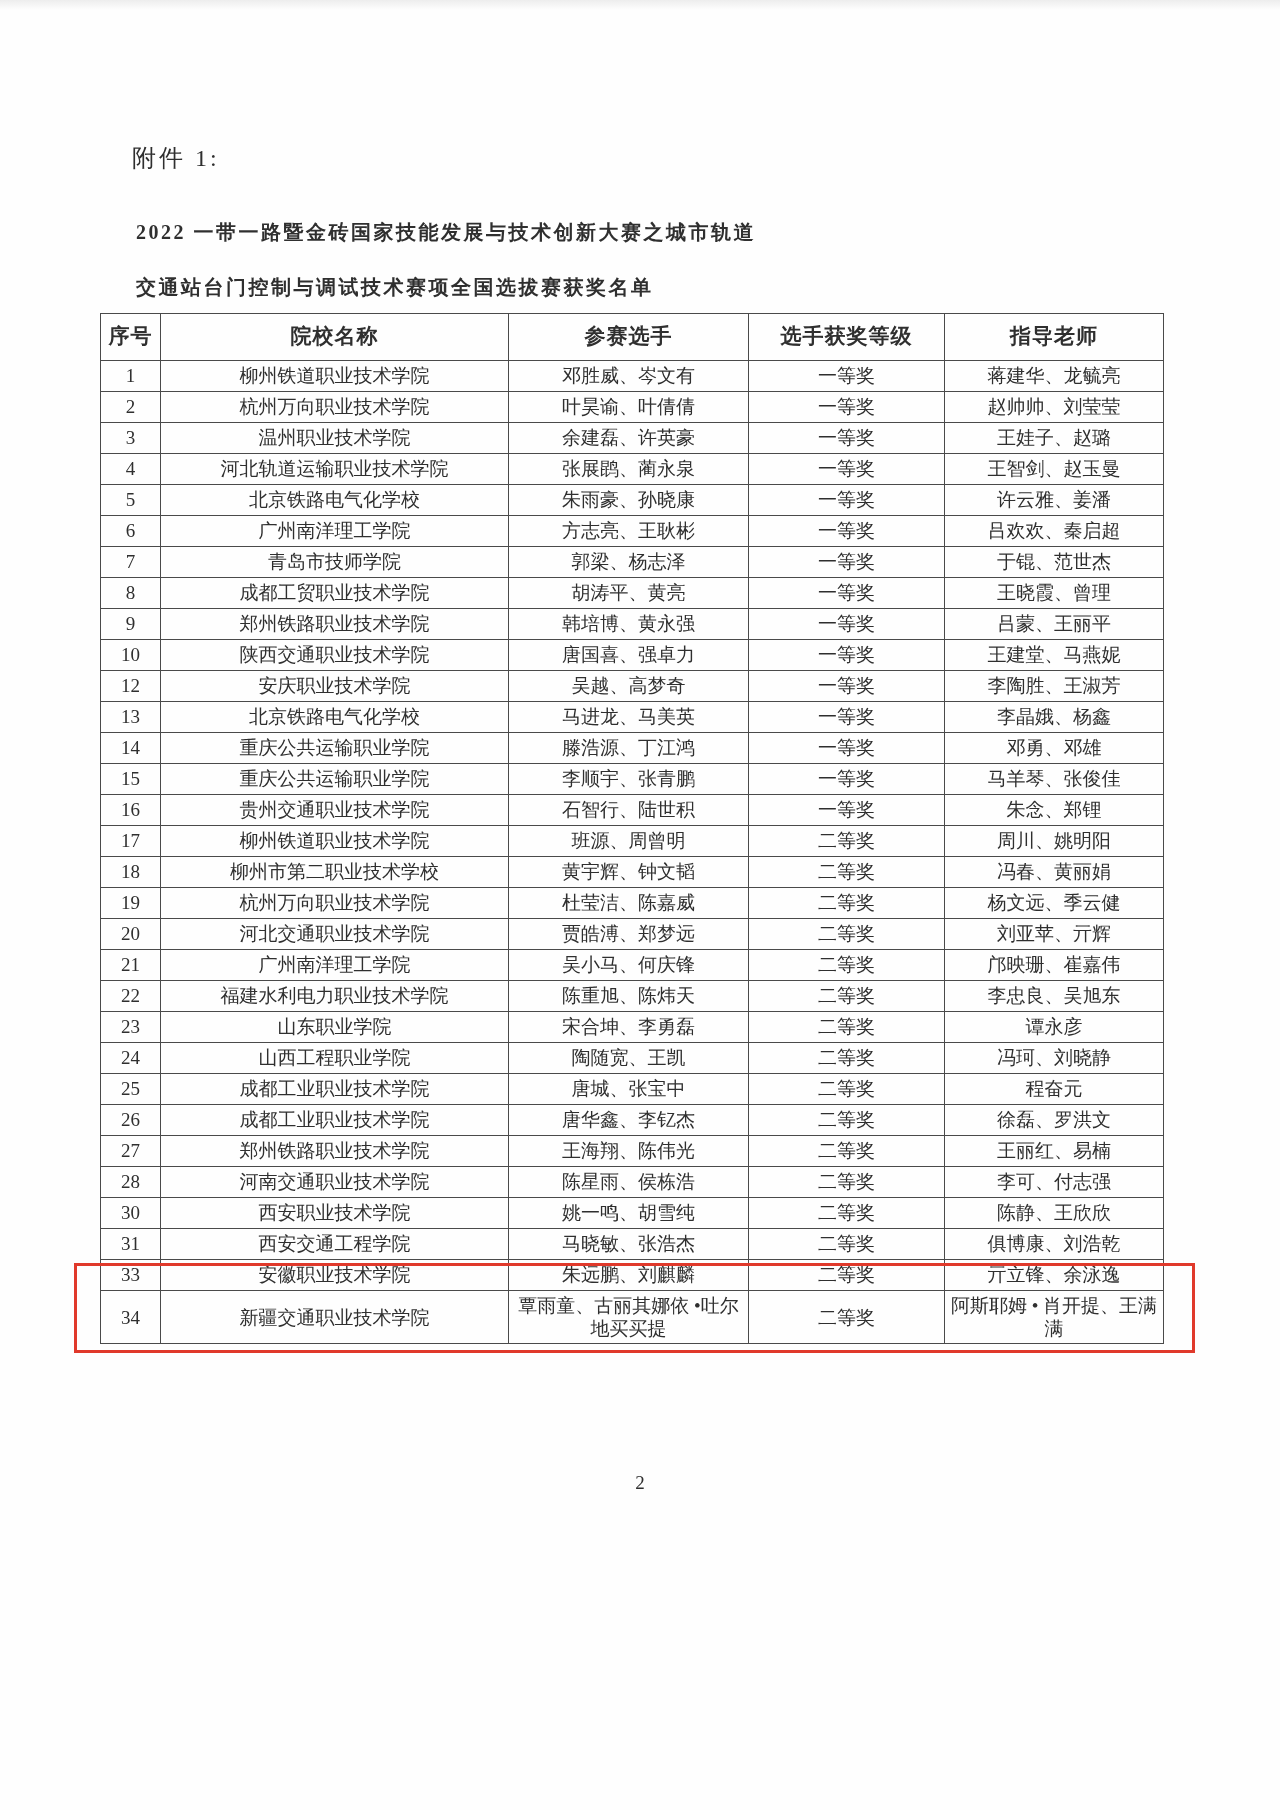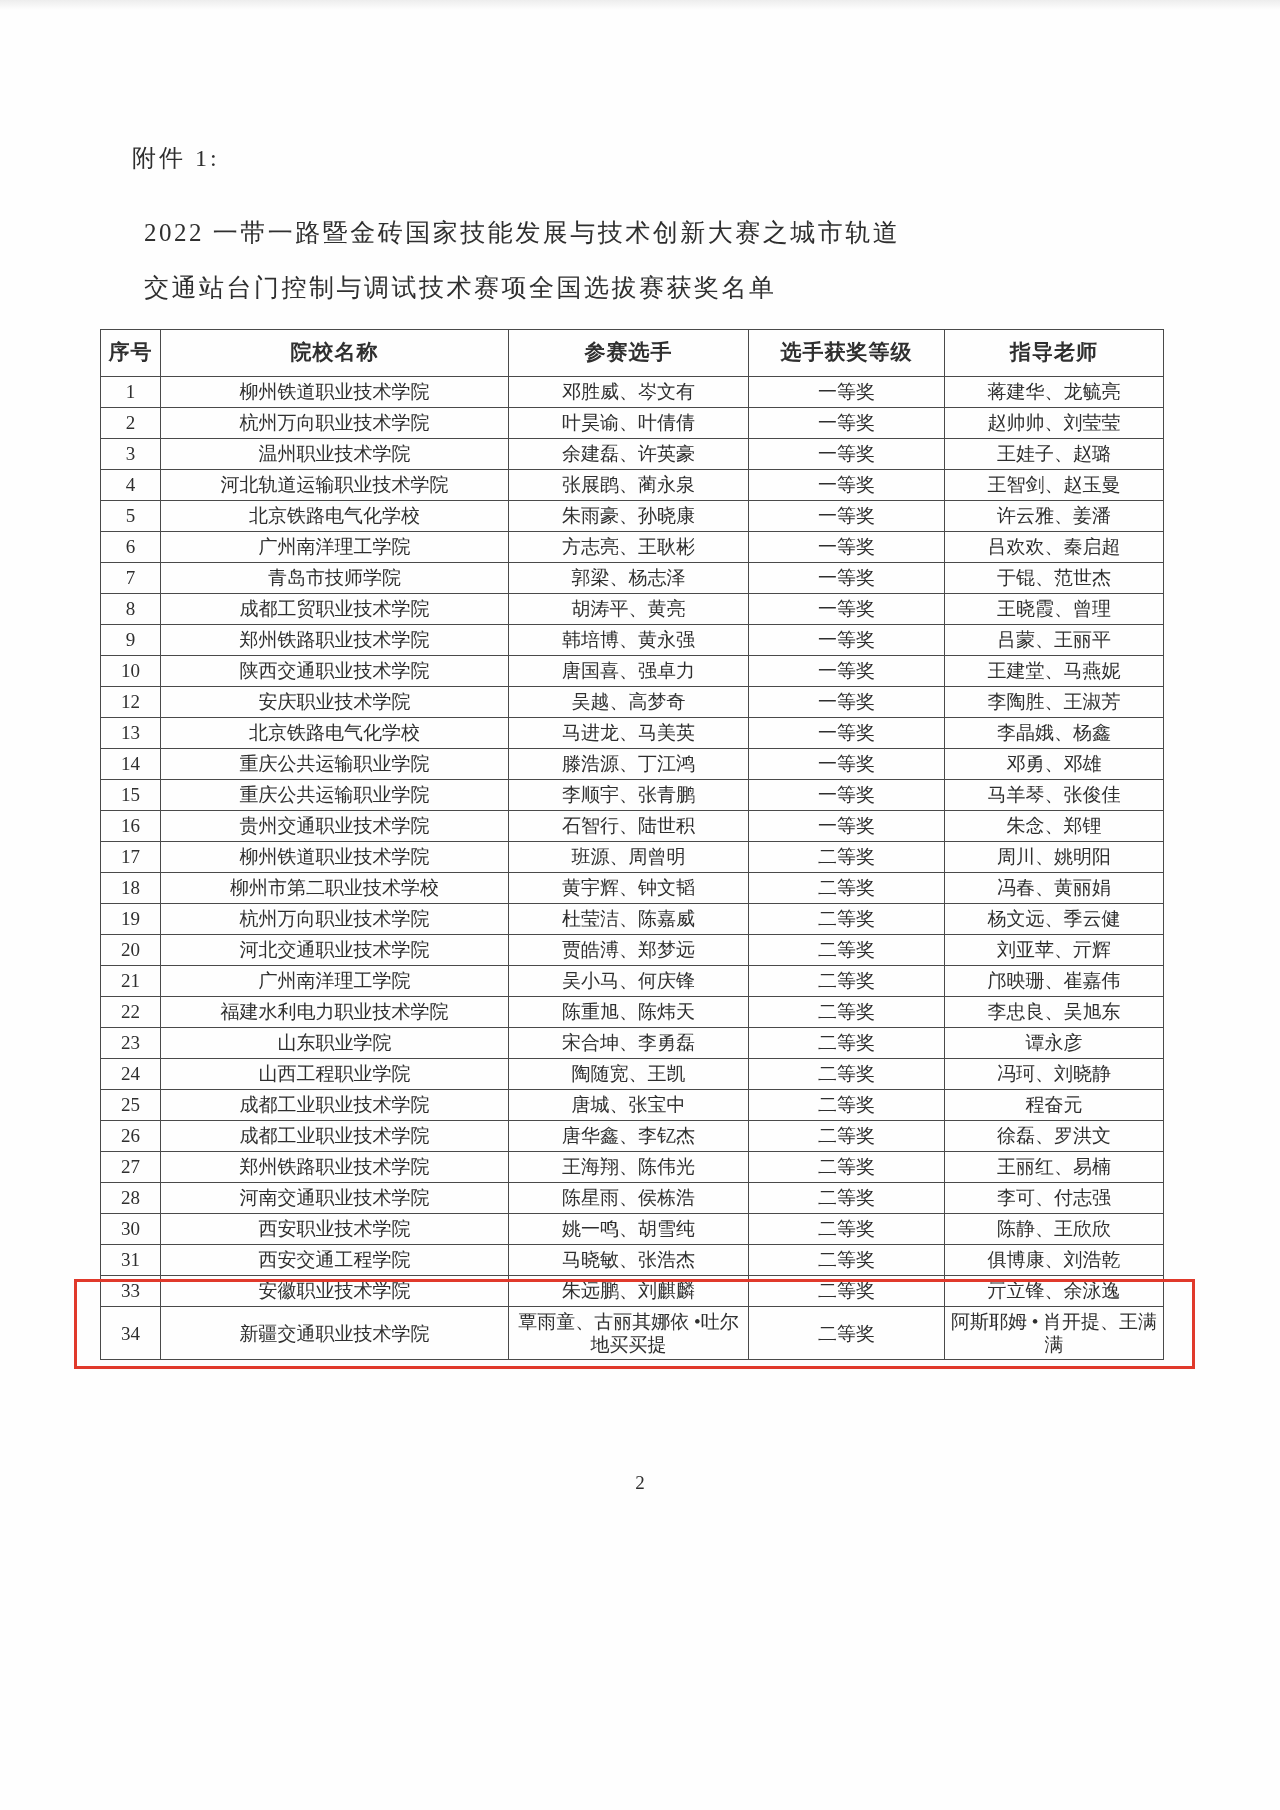--- a/index.html
+++ b/index.html
@@ -17,32 +17,31 @@
   }
   .page::before{ 
     content:"";position:absolute;top:0;left:0;right:0;height:10px;
     background:linear-gradient(#ededed,#fefefe);
   }
   .attachment-label{
     position:absolute;left:132px;top:142px;
     font-size:24px;letter-spacing:3px;
   }
   .doc-title{
-    position:absolute;left:144px;top:205px;width:1000px;
-    font-size:25px;font-weight:normal;letter-spacing:2.5px;
+    position:absolute;left:136px;top:205px;width:1000px;
+    font-size:20px;font-weight:bold;letter-spacing:2.5px;
     line-height:55px;
   }
   .table-wrap{
     position:absolute;left:100px;top:313px;width:1063px;
   }
   table.awards{
     border-collapse:collapse;
     width:1063px;
     table-layout:fixed;
-    margin-top:16px;
   }
   table.awards th, table.awards td{
     border:1px solid #4a4a4a;
     text-align:center;
     vertical-align:middle;
     font-size:19px;
     line-height:1.22;
     padding:3px 5px;
     overflow:hidden;
   }

